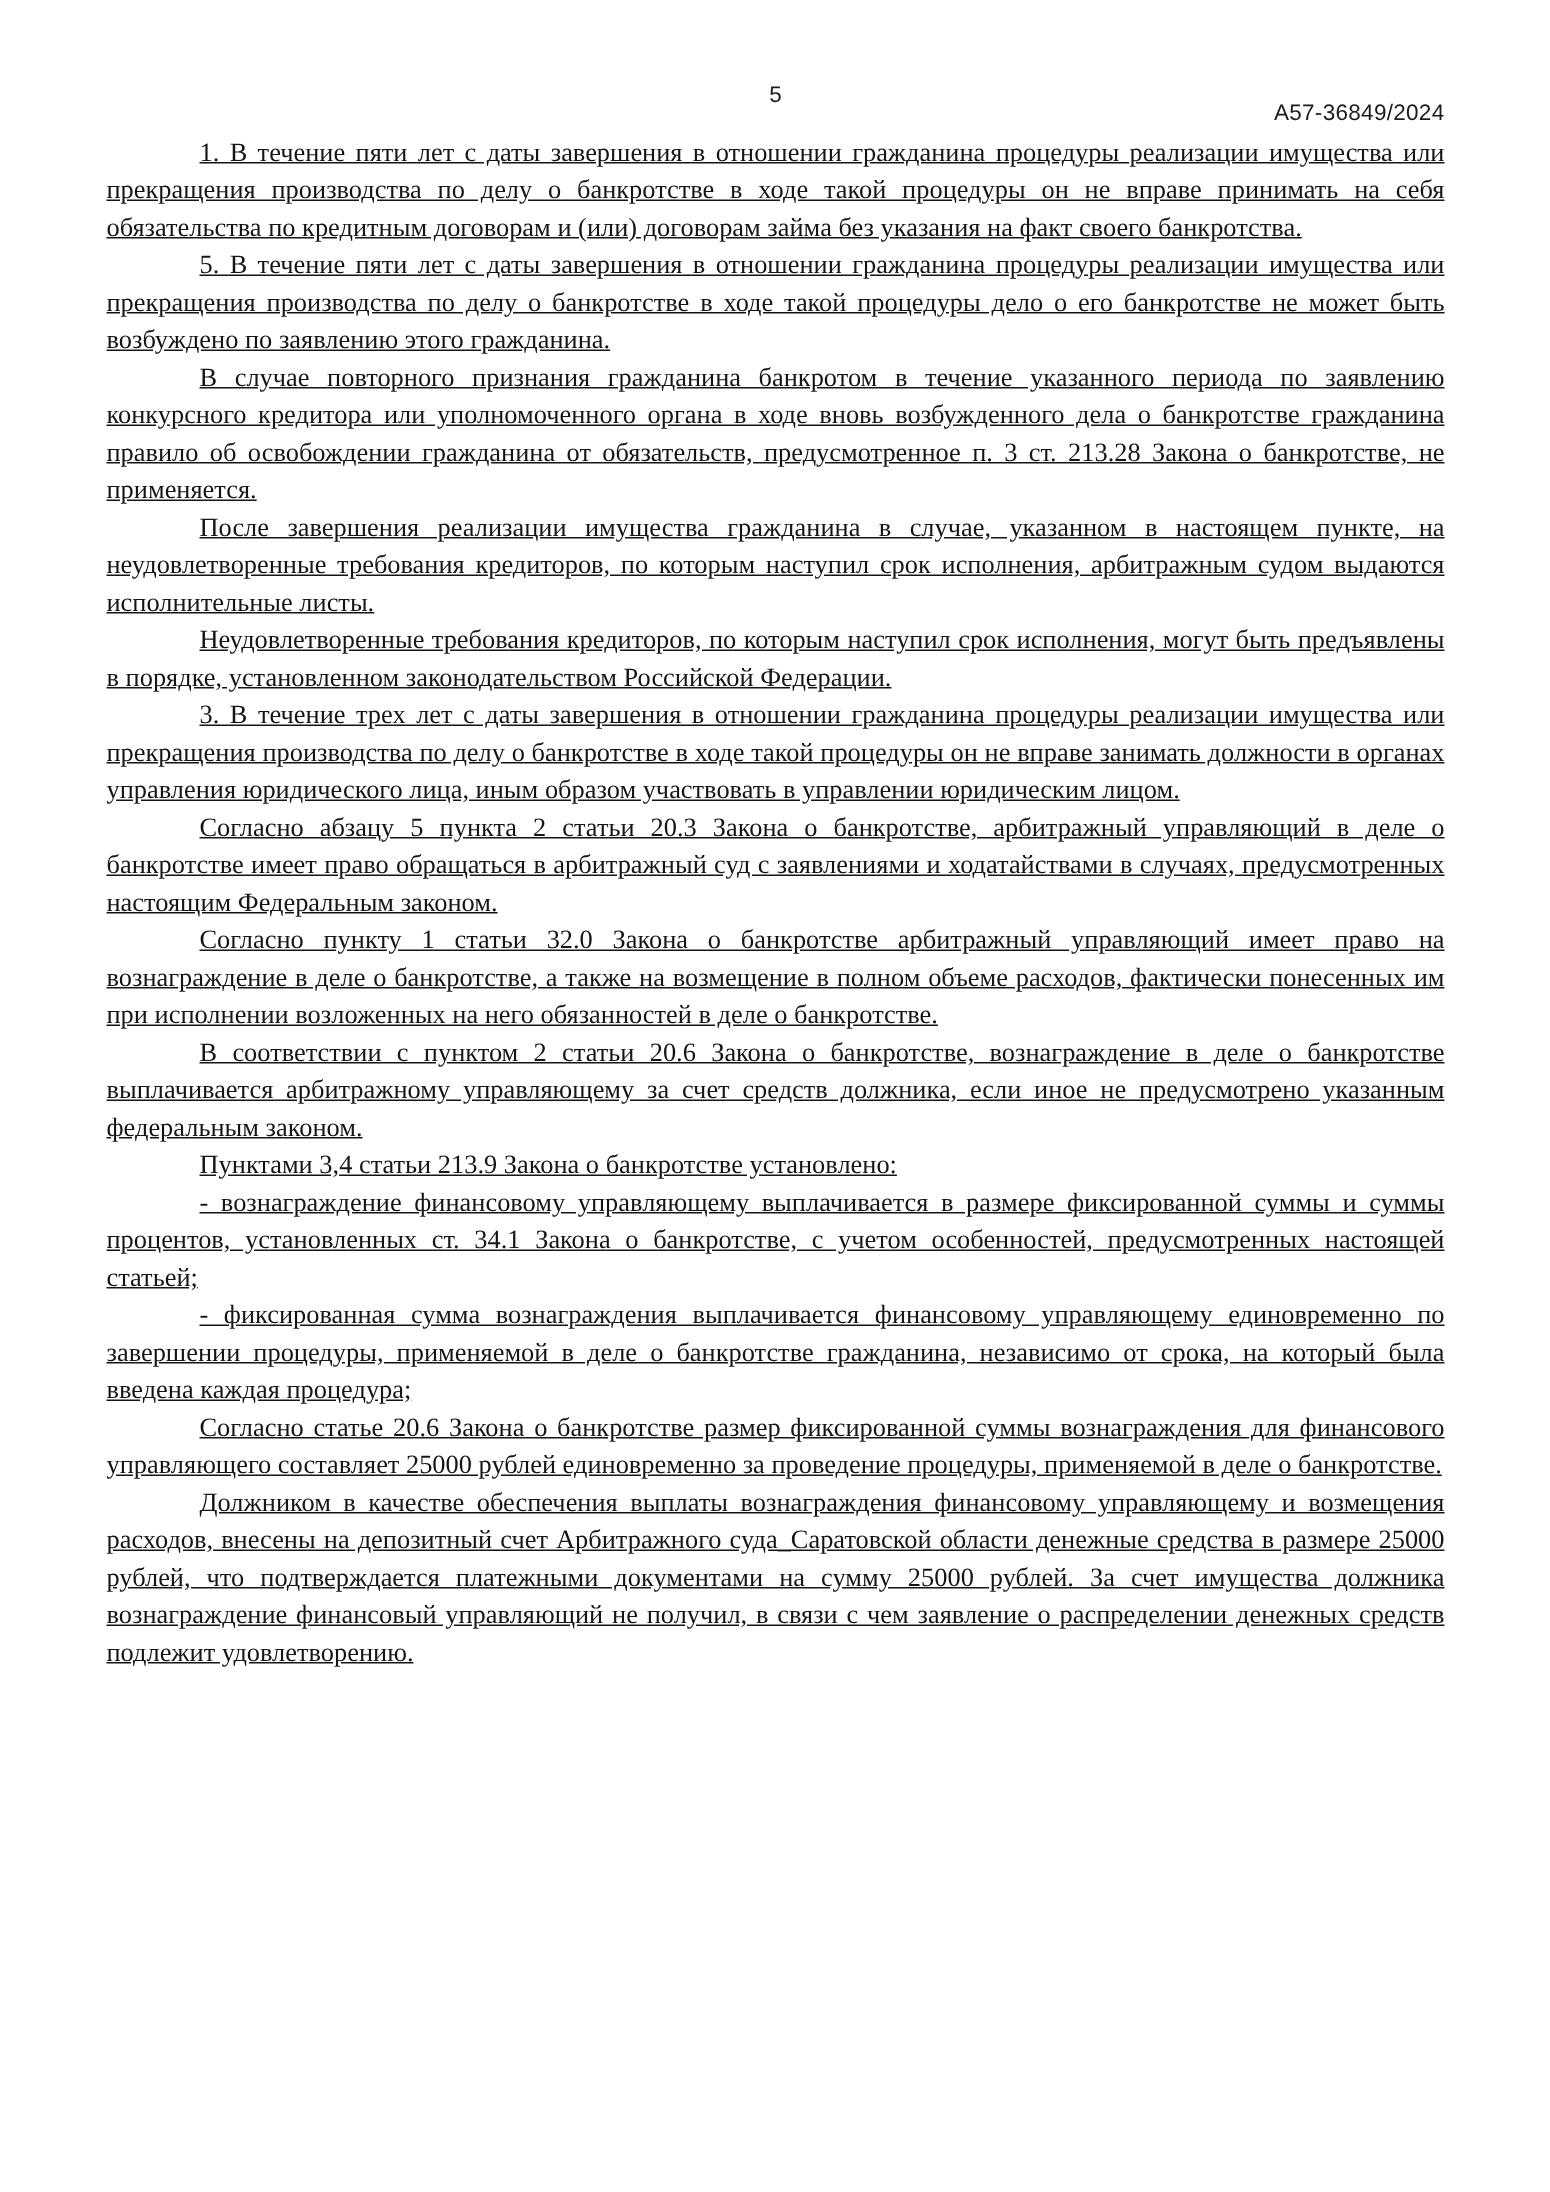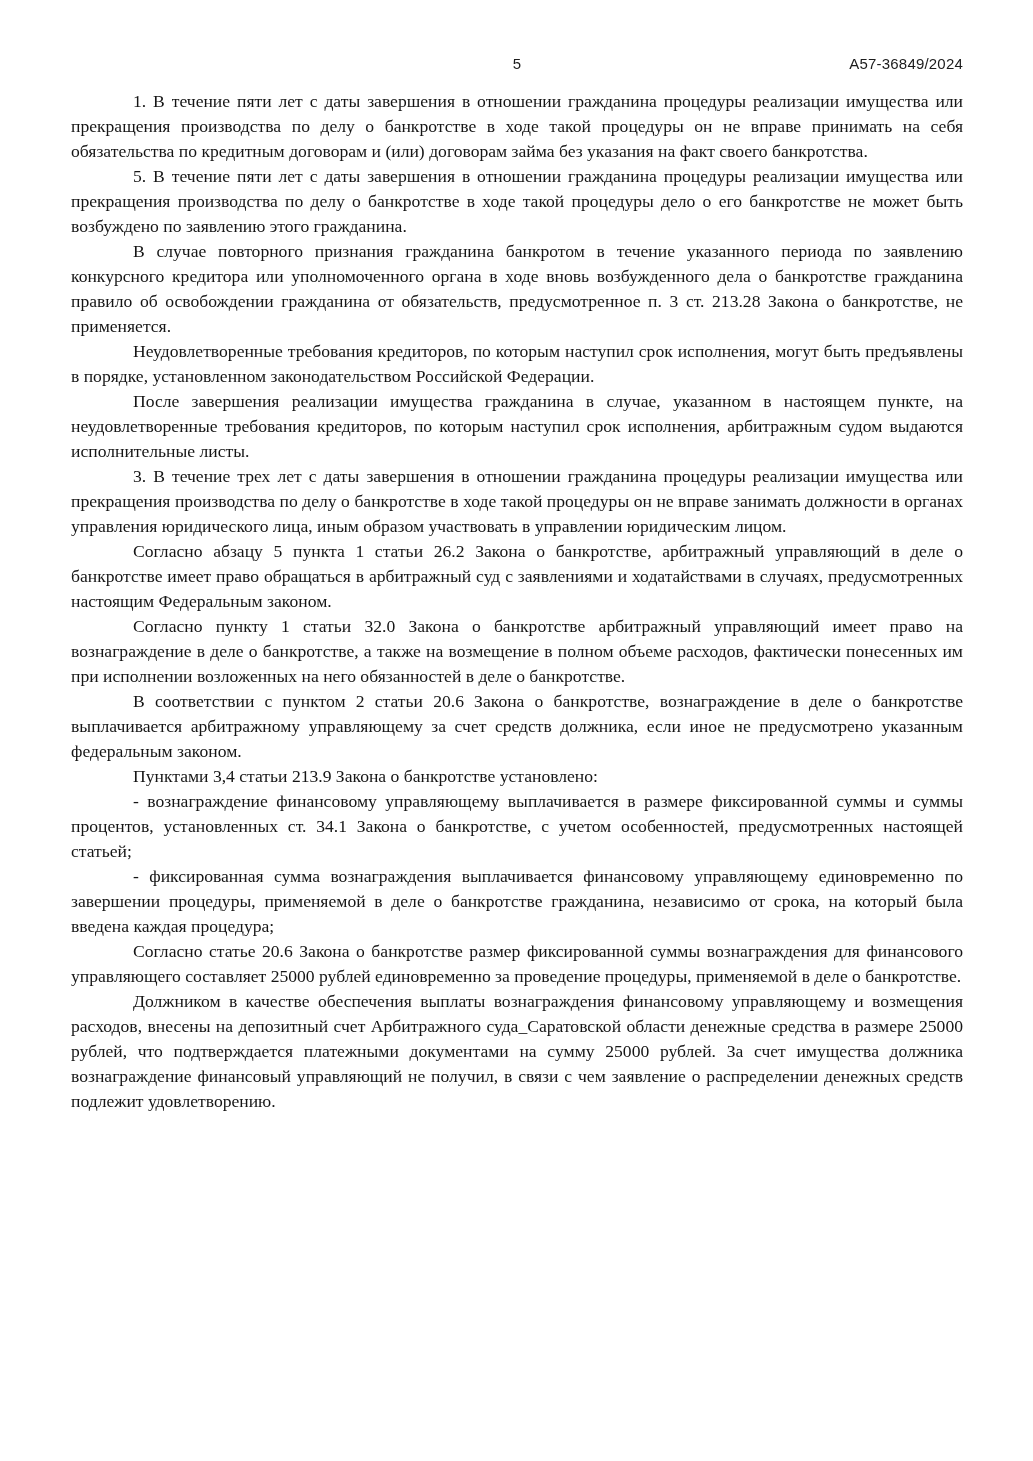--- a/index.html
+++ b/index.html
@@ -28,55 +28,56 @@
   }
   .page-number {
     position: absolute;
     left: 0;
     right: 0;
     text-align: center;
   }
   .case-number {
     position: absolute;
     right: 0;
-    top: 0;
+    top: 12px;
     letter-spacing: 0.2px;
   }
   .body-text {
     position: absolute;
     top: 89px;
     left: 71px;
     width: 892px;
     font-size: 17.6px;
     line-height: 25px;
     text-align: justify;
     color: #151515;
   }
   .body-text p {
     margin: 0;
     padding: 0;
     text-indent: 62px;
+    text-decoration: underline;
   }
 </style>
 </head>
 <body>
 
 <div class="page">
   <div class="header">
     <span class="page-number">5</span>
     <span class="case-number">А57-36849/2024</span>
   </div>
   <div class="body-text">
     <p>1. В течение пяти лет с даты завершения в отношении гражданина процедуры реализации имущества или прекращения производства по делу о банкротстве в ходе такой процедуры он не вправе принимать на себя обязательства по кредитным договорам и (или) договорам займа без указания на факт своего банкротства.</p>
     <p>5. В течение пяти лет с даты завершения в отношении гражданина процедуры реализации имущества или прекращения производства по делу о банкротстве в ходе такой процедуры дело о его банкротстве не может быть возбуждено по заявлению этого гражданина.</p>
     <p>В случае повторного признания гражданина банкротом в течение указанного периода по заявлению конкурсного кредитора или уполномоченного органа в ходе вновь возбужденного дела о банкротстве гражданина правило об освобождении гражданина от обязательств, предусмотренное п. 3 ст. 213.28 Закона о банкротстве, не применяется.</p>
+    <p>После завершения реализации имущества гражданина в случае, указанном в настоящем пункте, на неудовлетворенные требования кредиторов, по которым наступил срок исполнения, арбитражным судом выдаются исполнительные листы.</p>
     <p>Неудовлетворенные требования кредиторов, по которым наступил срок исполнения, могут быть предъявлены в порядке, установленном законодательством Российской Федерации.</p>
-    <p>После завершения реализации имущества гражданина в случае, указанном в настоящем пункте, на неудовлетворенные требования кредиторов, по которым наступил срок исполнения, арбитражным судом выдаются исполнительные листы.</p>
     <p>3. В течение трех лет с даты завершения в отношении гражданина процедуры реализации имущества или прекращения производства по делу о банкротстве в ходе такой процедуры он не вправе занимать должности в органах управления юридического лица, иным образом участвовать в управлении юридическим лицом.</p>
-    <p>Согласно абзацу 5 пункта 1 статьи 26.2 Закона о банкротстве, арбитражный управляющий в деле о банкротстве имеет право обращаться в арбитражный суд с заявлениями и ходатайствами в случаях, предусмотренных настоящим Федеральным законом.</p>
+    <p>Согласно абзацу 5 пункта 2 статьи 20.3 Закона о банкротстве, арбитражный управляющий в деле о банкротстве имеет право обращаться в арбитражный суд с заявлениями и ходатайствами в случаях, предусмотренных настоящим Федеральным законом.</p>
     <p>Согласно пункту 1 статьи 32.0 Закона о банкротстве арбитражный управляющий имеет право на вознаграждение в деле о банкротстве, а также на возмещение в полном объеме расходов, фактически понесенных им при исполнении возложенных на него обязанностей в деле о банкротстве.</p>
     <p>В соответствии с пунктом 2 статьи 20.6 Закона о банкротстве, вознаграждение в деле о банкротстве выплачивается арбитражному управляющему за счет средств должника, если иное не предусмотрено указанным федеральным законом.</p>
     <p>Пунктами 3,4 статьи 213.9 Закона о банкротстве установлено:</p>
     <p>- вознаграждение финансовому управляющему выплачивается в размере фиксированной суммы и суммы процентов, установленных ст. 34.1 Закона о банкротстве, с учетом особенностей, предусмотренных настоящей статьей;</p>
     <p>- фиксированная сумма вознаграждения выплачивается финансовому управляющему единовременно по завершении процедуры, применяемой в деле о банкротстве гражданина, независимо от срока, на который была введена каждая процедура;</p>
     <p>Согласно статье 20.6 Закона о банкротстве размер фиксированной суммы вознаграждения для финансового управляющего составляет 25000 рублей единовременно за проведение процедуры, применяемой в деле о банкротстве.</p>
     <p>Должником в качестве обеспечения выплаты вознаграждения финансовому управляющему и возмещения расходов, внесены на депозитный счет Арбитражного суда_Саратовской области денежные средства в размере 25000 рублей, что подтверждается платежными документами на сумму 25000 рублей. За счет имущества должника вознаграждение финансовый управляющий не получил, в связи с чем заявление о распределении денежных средств подлежит удовлетворению.</p>
   </div>
 </div>
 

